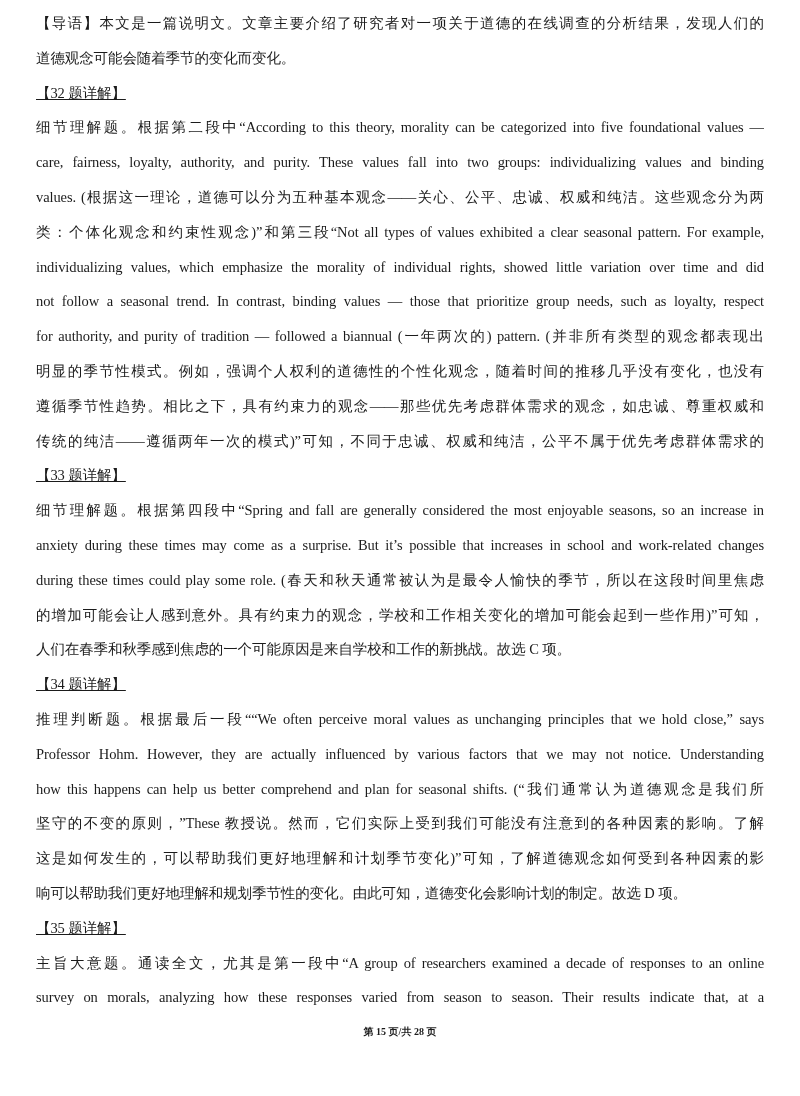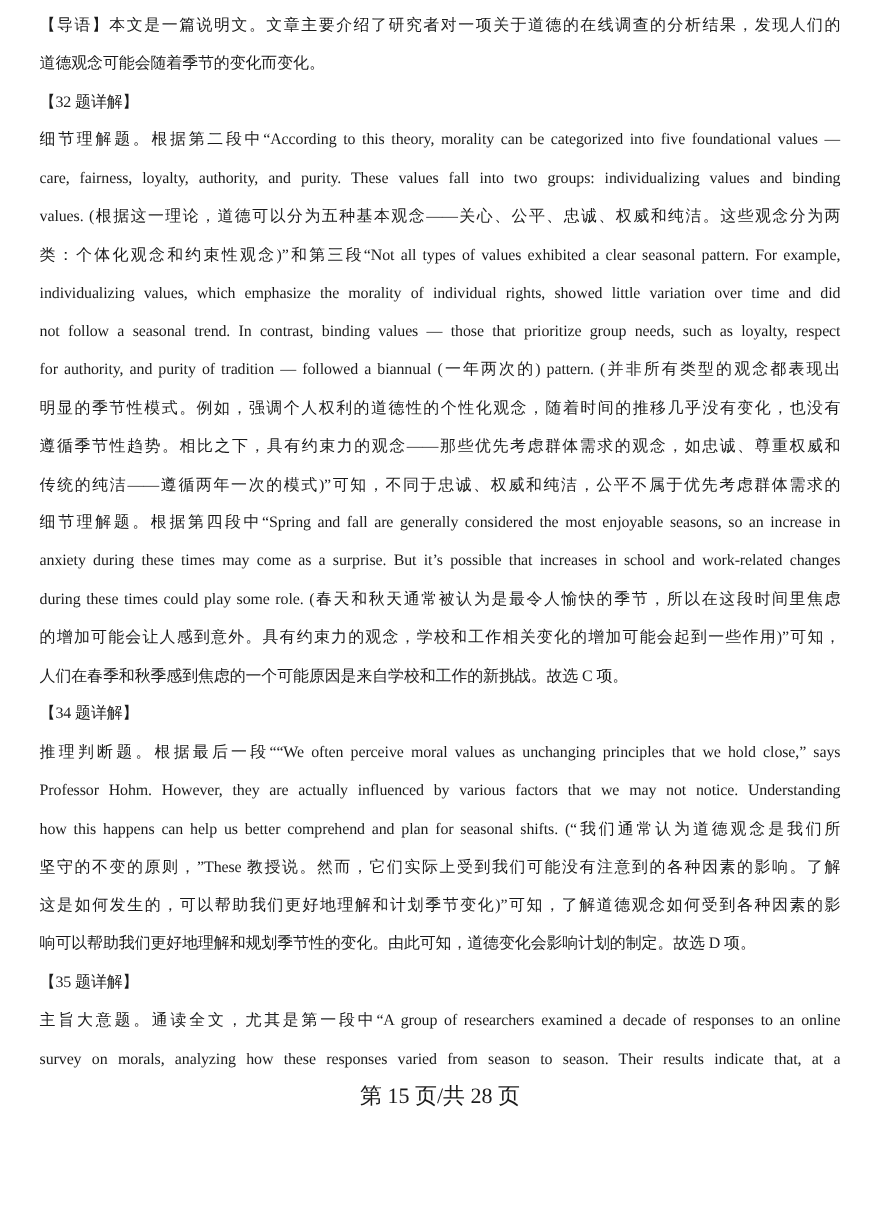--- a/index.html
+++ b/index.html
@@ -29,46 +29,49 @@
     text-align-last: justify;
     overflow: hidden;
   }
   .line.end {
     text-align: right;
     text-align-last: left;
   }
   .line.heading {
     text-align: right;
     text-align-last: left;
+    text-decoration: underline;
   }
   .footer {
     height: 34.8px;
     line-height: 34.8px;
-    font-size: 20px;
+    font-size: 10px;
     text-align: left;
     text-align-last: center;
+    font-weight: bold;
   }
 </style>
 </head>
 <body>
 
 <div class="page">
   <div class="line">【导语】本文是一篇说明文。文章主要介绍了研究者对一项关于道德的在线调查的分析结果，发现人们的</div>
   <div class="line end">道德观念可能会随着季节的变化而变化。</div>
   <div class="line heading">【32 题详解】</div>
   <div class="line">细节理解题。根据第二段中“According to this theory, morality can be categorized into five foundational values —</div>
   <div class="line">care, fairness, loyalty, authority, and purity. These values fall into two groups: individualizing values and binding</div>
   <div class="line">values. (根据这一理论，道德可以分为五种基本观念——关心、公平、忠诚、权威和纯洁。这些观念分为两</div>
   <div class="line">类：个体化观念和约束性观念)”和第三段“Not all types of values exhibited a clear seasonal pattern. For example,</div>
   <div class="line">individualizing values, which emphasize the morality of individual rights, showed little variation over time and did</div>
   <div class="line">not follow a seasonal trend. In contrast, binding values — those that prioritize group needs, such as loyalty, respect</div>
   <div class="line">for authority, and purity of tradition — followed a biannual (一年两次的) pattern. (并非所有类型的观念都表现出</div>
   <div class="line">明显的季节性模式。例如，强调个人权利的道德性的个性化观念，随着时间的推移几乎没有变化，也没有</div>
   <div class="line">遵循季节性趋势。相比之下，具有约束力的观念——那些优先考虑群体需求的观念，如忠诚、尊重权威和</div>
   <div class="line">传统的纯洁——遵循两年一次的模式)”可知，不同于忠诚、权威和纯洁，公平不属于优先考虑群体需求的</div>
+  <div class="line heading">【33 题详解】</div>
   <div class="line">细节理解题。根据第四段中“Spring and fall are generally considered the most enjoyable seasons, so an increase in</div>
   <div class="line">anxiety during these times may come as a surprise. But it’s possible that increases in school and work-related changes</div>
   <div class="line">during these times could play some role. (春天和秋天通常被认为是最令人愉快的季节，所以在这段时间里焦虑</div>
   <div class="line">的增加可能会让人感到意外。具有约束力的观念，学校和工作相关变化的增加可能会起到一些作用)”可知，</div>
   <div class="line end">人们在春季和秋季感到焦虑的一个可能原因是来自学校和工作的新挑战。故选 C 项。</div>
   <div class="line heading">【34 题详解】</div>
   <div class="line">推理判断题。根据最后一段““We often perceive moral values as unchanging principles that we hold close,” says</div>
   <div class="line">Professor Hohm. However, they are actually influenced by various factors that we may not notice. Understanding</div>
   <div class="line">how this happens can help us better comprehend and plan for seasonal shifts. (“我们通常认为道德观念是我们所</div>
   <div class="line">坚守的不变的原则，”These 教授说。然而，它们实际上受到我们可能没有注意到的各种因素的影响。了解</div>

